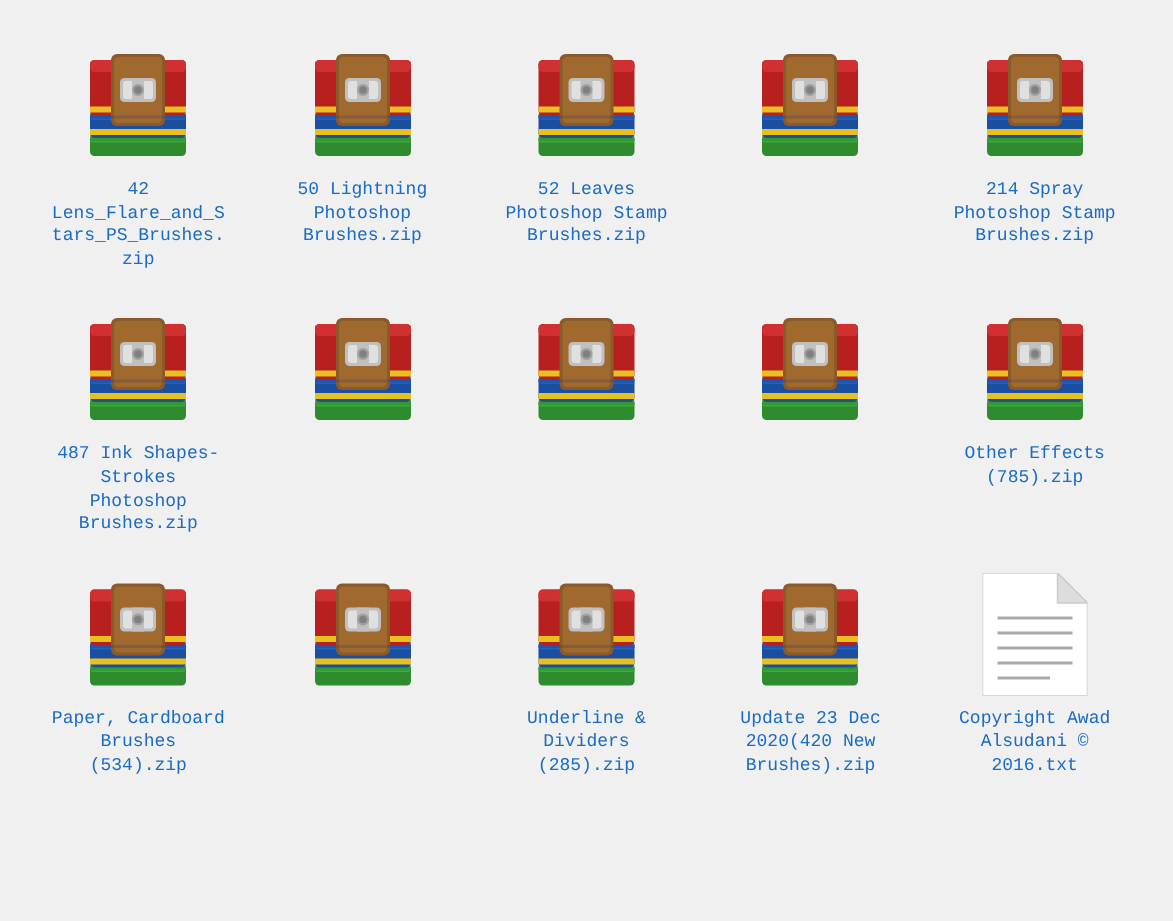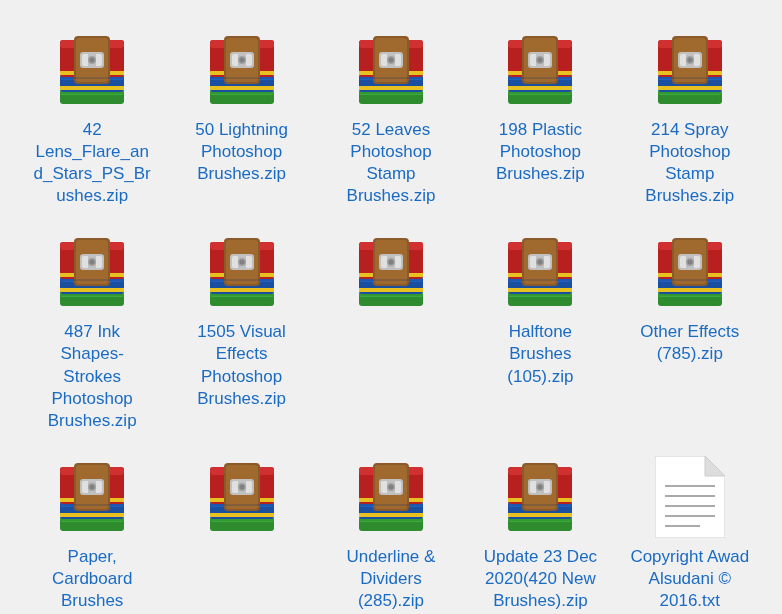--- a/index.html
+++ b/index.html
@@ -25,26 +25,27 @@
     }
     .icon-wrap {
       width: 90px;
       height: 90px;
       display: flex;
       align-items: center;
       justify-content: center;
       margin-bottom: 4px;
     }
     .label {
-      font-size: 17px;
+      font-size: 12px;
       color: #1a6bc4;
       text-align: center;
       line-height: 1.3;
       max-width: 120px;
       word-break: break-word;
+      font-family: Liberation Mono, monospace;
     }
 
     
     .winrar-icon {
       width: 80px;
       height: 80px;
     }
   </style>
 </head>
 <body>
@@ -165,21 +166,20 @@
       <rect x="28" y="22" width="24" height="16" rx="3" fill="#c0c0c0"></rect>
       <rect x="30" y="24" width="20" height="12" rx="2" fill="#e0e0e0"></rect>
       <rect x="36" y="22" width="8" height="16" fill="#c0c0c0"></rect>
       <circle cx="40" cy="30" r="4" fill="#a0a0a0"></circle>
       <circle cx="40" cy="30" r="2.5" fill="#808080"></circle>
 
       <rect x="8" y="47" width="64" height="2" fill="#1535708a" opacity="0.4"></rect>
       <rect x="8" y="62" width="64" height="2" fill="#1a5f1a88" opacity="0.4"></rect>
     </svg>
       </div>
-      <div class="label">198 Plastic Photoshop Brushes.zip</div>
     </div>
     <div class="item">
       <div class="icon-wrap">
         <svg class="winrar-icon" viewBox="0 0 80 80" xmlns="http://www.w3.org/2000/svg">
 
       <rect x="8" y="60" width="64" height="14" rx="3" fill="#2e8b2e"></rect>
       <rect x="8" y="60" width="64" height="5" rx="2" fill="#3aaa3a"></rect>
 
       <rect x="8" y="45" width="64" height="17" rx="3" fill="#1a4fa0"></rect>
       <rect x="8" y="45" width="64" height="5" rx="2" fill="#2060c0"></rect>
@@ -258,82 +258,80 @@
       <rect x="28" y="22" width="24" height="16" rx="3" fill="#c0c0c0"></rect>
       <rect x="30" y="24" width="20" height="12" rx="2" fill="#e0e0e0"></rect>
       <rect x="36" y="22" width="8" height="16" fill="#c0c0c0"></rect>
       <circle cx="40" cy="30" r="4" fill="#a0a0a0"></circle>
       <circle cx="40" cy="30" r="2.5" fill="#808080"></circle>
 
       <rect x="8" y="47" width="64" height="2" fill="#1535708a" opacity="0.4"></rect>
       <rect x="8" y="62" width="64" height="2" fill="#1a5f1a88" opacity="0.4"></rect>
     </svg>
       </div>
-      <div class="label">1505 Visual Effects Photoshop Brushes.zip</div>
-    </div>
-    <div class="item">
-      <div class="icon-wrap">
-        <svg class="winrar-icon" viewBox="0 0 80 80" xmlns="http://www.w3.org/2000/svg">
-
-      <rect x="8" y="60" width="64" height="14" rx="3" fill="#2e8b2e"></rect>
-      <rect x="8" y="60" width="64" height="5" rx="2" fill="#3aaa3a"></rect>
-
-      <rect x="8" y="45" width="64" height="17" rx="3" fill="#1a4fa0"></rect>
-      <rect x="8" y="45" width="64" height="5" rx="2" fill="#2060c0"></rect>
-
-      <rect x="8" y="10" width="64" height="37" rx="3" fill="#b82020"></rect>
-      <rect x="8" y="10" width="64" height="8" rx="3" fill="#d03030"></rect>
-
-      <rect x="8" y="56" width="64" height="4" fill="#e8c020"></rect>
-      <rect x="8" y="41" width="64" height="4" fill="#e8c020"></rect>
-
-      <rect x="22" y="6" width="36" height="48" rx="4" fill="#8B5A2B"></rect>
-      <rect x="24" y="8" width="32" height="44" rx="3" fill="#A0692E"></rect>
-
-      <rect x="28" y="22" width="24" height="16" rx="3" fill="#c0c0c0"></rect>
-      <rect x="30" y="24" width="20" height="12" rx="2" fill="#e0e0e0"></rect>
-      <rect x="36" y="22" width="8" height="16" fill="#c0c0c0"></rect>
-      <circle cx="40" cy="30" r="4" fill="#a0a0a0"></circle>
-      <circle cx="40" cy="30" r="2.5" fill="#808080"></circle>
-
-      <rect x="8" y="47" width="64" height="2" fill="#1535708a" opacity="0.4"></rect>
-      <rect x="8" y="62" width="64" height="2" fill="#1a5f1a88" opacity="0.4"></rect>
-    </svg>
-      </div>
-    </div>
-    <div class="item">
-      <div class="icon-wrap">
-        <svg class="winrar-icon" viewBox="0 0 80 80" xmlns="http://www.w3.org/2000/svg">
-
-      <rect x="8" y="60" width="64" height="14" rx="3" fill="#2e8b2e"></rect>
-      <rect x="8" y="60" width="64" height="5" rx="2" fill="#3aaa3a"></rect>
-
-      <rect x="8" y="45" width="64" height="17" rx="3" fill="#1a4fa0"></rect>
-      <rect x="8" y="45" width="64" height="5" rx="2" fill="#2060c0"></rect>
-
-      <rect x="8" y="10" width="64" height="37" rx="3" fill="#b82020"></rect>
-      <rect x="8" y="10" width="64" height="8" rx="3" fill="#d03030"></rect>
-
-      <rect x="8" y="56" width="64" height="4" fill="#e8c020"></rect>
-      <rect x="8" y="41" width="64" height="4" fill="#e8c020"></rect>
-
-      <rect x="22" y="6" width="36" height="48" rx="4" fill="#8B5A2B"></rect>
-      <rect x="24" y="8" width="32" height="44" rx="3" fill="#A0692E"></rect>
-
-      <rect x="28" y="22" width="24" height="16" rx="3" fill="#c0c0c0"></rect>
-      <rect x="30" y="24" width="20" height="12" rx="2" fill="#e0e0e0"></rect>
-      <rect x="36" y="22" width="8" height="16" fill="#c0c0c0"></rect>
-      <circle cx="40" cy="30" r="4" fill="#a0a0a0"></circle>
-      <circle cx="40" cy="30" r="2.5" fill="#808080"></circle>
-
-      <rect x="8" y="47" width="64" height="2" fill="#1535708a" opacity="0.4"></rect>
-      <rect x="8" y="62" width="64" height="2" fill="#1a5f1a88" opacity="0.4"></rect>
-    </svg>
-      </div>
-      <div class="label">Halftone Brushes (105).zip</div>
+    </div>
+    <div class="item">
+      <div class="icon-wrap">
+        <svg class="winrar-icon" viewBox="0 0 80 80" xmlns="http://www.w3.org/2000/svg">
+
+      <rect x="8" y="60" width="64" height="14" rx="3" fill="#2e8b2e"></rect>
+      <rect x="8" y="60" width="64" height="5" rx="2" fill="#3aaa3a"></rect>
+
+      <rect x="8" y="45" width="64" height="17" rx="3" fill="#1a4fa0"></rect>
+      <rect x="8" y="45" width="64" height="5" rx="2" fill="#2060c0"></rect>
+
+      <rect x="8" y="10" width="64" height="37" rx="3" fill="#b82020"></rect>
+      <rect x="8" y="10" width="64" height="8" rx="3" fill="#d03030"></rect>
+
+      <rect x="8" y="56" width="64" height="4" fill="#e8c020"></rect>
+      <rect x="8" y="41" width="64" height="4" fill="#e8c020"></rect>
+
+      <rect x="22" y="6" width="36" height="48" rx="4" fill="#8B5A2B"></rect>
+      <rect x="24" y="8" width="32" height="44" rx="3" fill="#A0692E"></rect>
+
+      <rect x="28" y="22" width="24" height="16" rx="3" fill="#c0c0c0"></rect>
+      <rect x="30" y="24" width="20" height="12" rx="2" fill="#e0e0e0"></rect>
+      <rect x="36" y="22" width="8" height="16" fill="#c0c0c0"></rect>
+      <circle cx="40" cy="30" r="4" fill="#a0a0a0"></circle>
+      <circle cx="40" cy="30" r="2.5" fill="#808080"></circle>
+
+      <rect x="8" y="47" width="64" height="2" fill="#1535708a" opacity="0.4"></rect>
+      <rect x="8" y="62" width="64" height="2" fill="#1a5f1a88" opacity="0.4"></rect>
+    </svg>
+      </div>
+    </div>
+    <div class="item">
+      <div class="icon-wrap">
+        <svg class="winrar-icon" viewBox="0 0 80 80" xmlns="http://www.w3.org/2000/svg">
+
+      <rect x="8" y="60" width="64" height="14" rx="3" fill="#2e8b2e"></rect>
+      <rect x="8" y="60" width="64" height="5" rx="2" fill="#3aaa3a"></rect>
+
+      <rect x="8" y="45" width="64" height="17" rx="3" fill="#1a4fa0"></rect>
+      <rect x="8" y="45" width="64" height="5" rx="2" fill="#2060c0"></rect>
+
+      <rect x="8" y="10" width="64" height="37" rx="3" fill="#b82020"></rect>
+      <rect x="8" y="10" width="64" height="8" rx="3" fill="#d03030"></rect>
+
+      <rect x="8" y="56" width="64" height="4" fill="#e8c020"></rect>
+      <rect x="8" y="41" width="64" height="4" fill="#e8c020"></rect>
+
+      <rect x="22" y="6" width="36" height="48" rx="4" fill="#8B5A2B"></rect>
+      <rect x="24" y="8" width="32" height="44" rx="3" fill="#A0692E"></rect>
+
+      <rect x="28" y="22" width="24" height="16" rx="3" fill="#c0c0c0"></rect>
+      <rect x="30" y="24" width="20" height="12" rx="2" fill="#e0e0e0"></rect>
+      <rect x="36" y="22" width="8" height="16" fill="#c0c0c0"></rect>
+      <circle cx="40" cy="30" r="4" fill="#a0a0a0"></circle>
+      <circle cx="40" cy="30" r="2.5" fill="#808080"></circle>
+
+      <rect x="8" y="47" width="64" height="2" fill="#1535708a" opacity="0.4"></rect>
+      <rect x="8" y="62" width="64" height="2" fill="#1a5f1a88" opacity="0.4"></rect>
+    </svg>
+      </div>
     </div>
     <div class="item">
       <div class="icon-wrap">
         <svg class="winrar-icon" viewBox="0 0 80 80" xmlns="http://www.w3.org/2000/svg">
 
       <rect x="8" y="60" width="64" height="14" rx="3" fill="#2e8b2e"></rect>
       <rect x="8" y="60" width="64" height="5" rx="2" fill="#3aaa3a"></rect>
 
       <rect x="8" y="45" width="64" height="17" rx="3" fill="#1a4fa0"></rect>
       <rect x="8" y="45" width="64" height="5" rx="2" fill="#2060c0"></rect>

